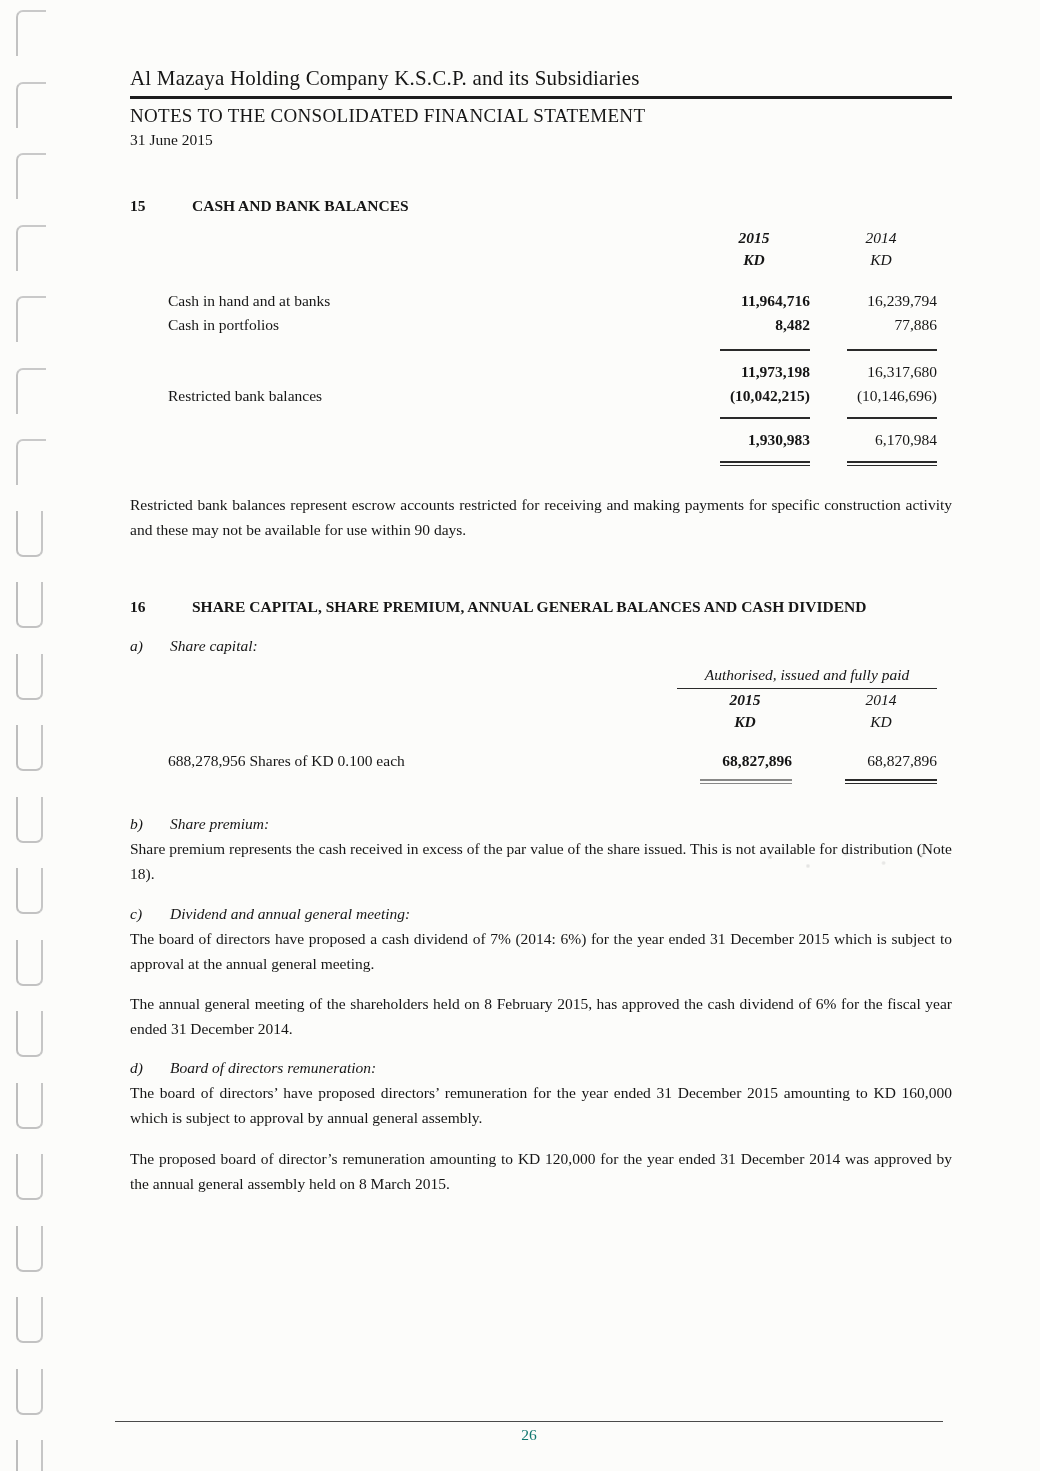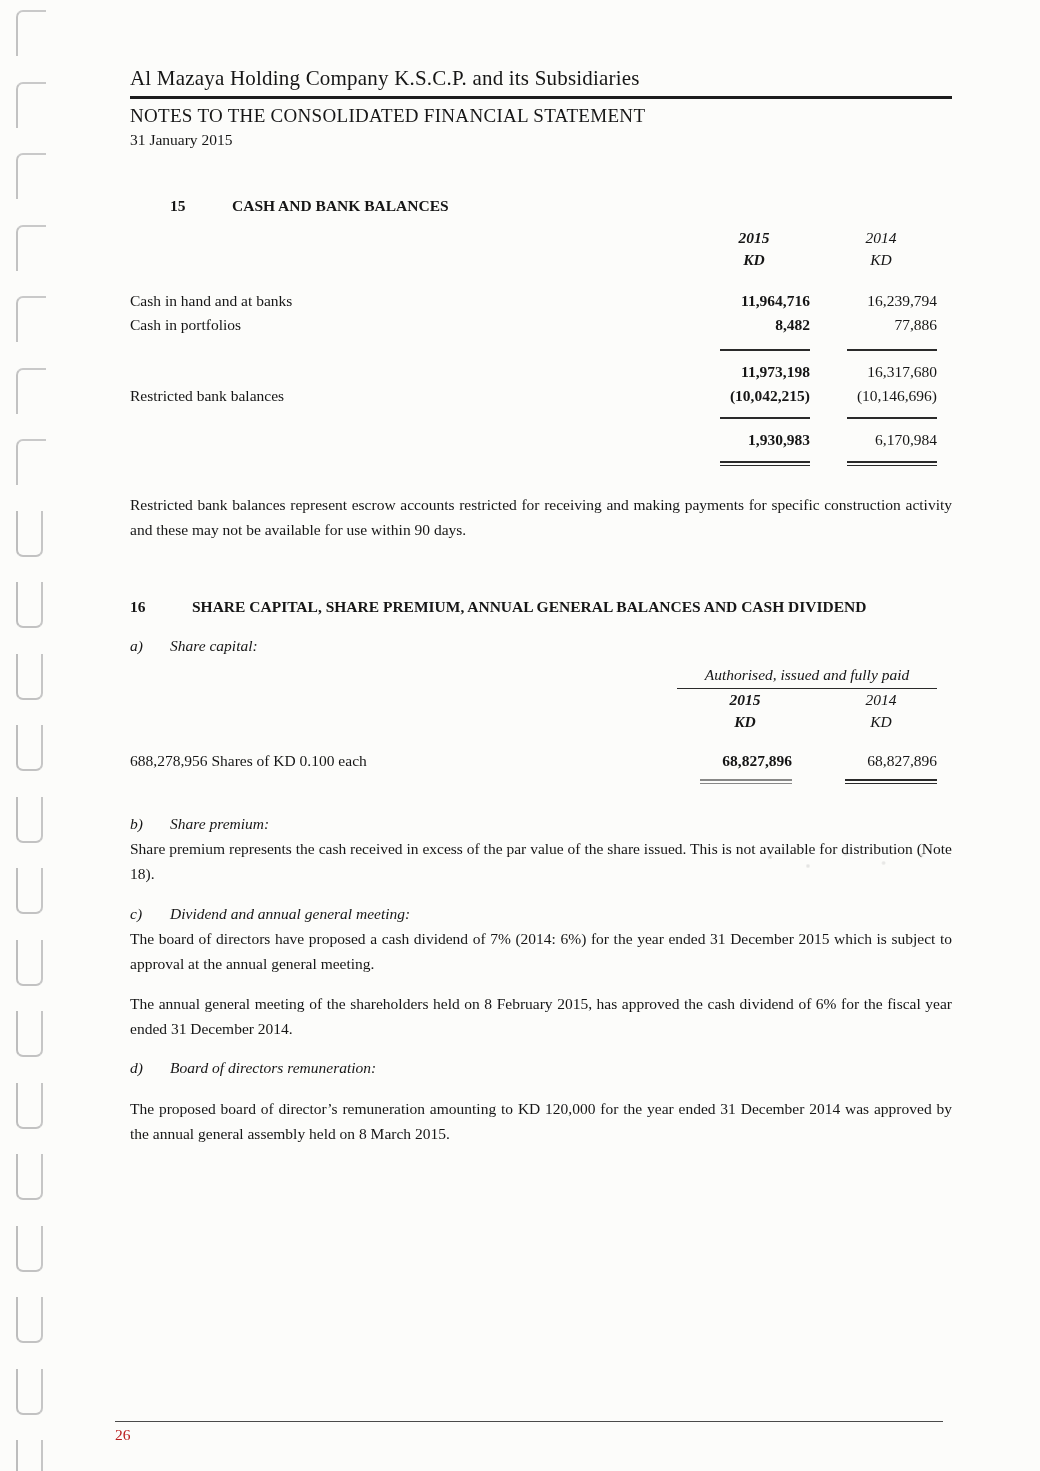--- a/index.html
+++ b/index.html
@@ -15,24 +15,24 @@
   .hole.hook { border-left:2px solid #c2c2c2; border-top:2px solid #c9c9c9; border-top-left-radius:7px; width:30px; }
   .hole.ushape { border-left:2px solid #bdbdbd; border-right:2px solid #c6c6c6; border-bottom:2px solid #c2c2c2; border-bottom-left-radius:7px; border-bottom-right-radius:7px; }
   
   .content { position:absolute; left:130px; top:66px; width:822px; }
   .doc-header .company { font-size:21px; letter-spacing:.2px; padding-bottom:5px; border-bottom:3px solid #1d1d1d; }
   .doc-header .notes-title { font-size:19px; letter-spacing:.3px; margin-top:6px; }
   .doc-header .doc-date { font-size:15.5px; margin-top:4px; }
   .section-heading { display:flex; font-weight:bold; font-size:15.5px; line-height:26px; }
   .section-heading .num { width:62px; flex:none; }
   .section-heading .stitle { max-width:780px; }
-  .n15-heading { margin-top:44px;margin-left:40px; }
+  .n15-heading { margin-top:44px; }
   
   .fintable { font-size:15.5px; }
-  .trow { display:flex; align-items:flex-start; }
+  .trow { display:flex; align-items:flex-start;margin-left:38px; }
   .tlabel { flex:1; line-height:24px; }
   .tv { width:112px; flex:none; text-align:right; line-height:24px; }
   .tgap { width:15px; flex:none; }
   .tpad { width:15px; flex:none; } 
   .colhead { text-align:center; font-style:italic; line-height:22px; }
   .colhead.b { font-weight:bold; }
   .num2015 { font-weight:bold; }
   .rule { border-top:2px solid #2a2a2a; width:90px; margin-left:auto; }
   .dblrule { border-top:2.6px solid #2a2a2a; border-bottom:1.4px solid #2a2a2a; height:5px; width:90px; margin-left:auto; }
   .mt8{margin-top:8px} .mt9{margin-top:9px} .mt12{margin-top:12px} .mt16{margin-top:16px} .mt18{margin-top:18px}
@@ -41,21 +41,21 @@
   
   .sub-heading { display:flex; font-style:italic; font-size:15.5px; line-height:24px; }
   .sub-heading .slabel { width:40px; flex:none; }
   
   .t2 .tv.c2015 { padding-right:18px; }
   .t2 .rule, .t2 .dblrule { width:92px; }
   .groupheader-row { display:flex; }
   .groupheader { width:260px; margin-left:auto; text-align:center; font-style:italic; font-size:15.5px; line-height:22px; border-bottom:1.6px solid #2a2a2a; padding-bottom:2px; }
   .dbl2015faint { opacity:.55; }
   
-  .page-footer { position:absolute; left:115px; top:1421px; width:828px; border-top:1.6px solid #4a4a4a; text-align:left; font-size:15.5px; padding-top:4px; color:#b91c1c; }
+  .page-footer { position:absolute; left:115px; top:1421px; width:828px; border-top:1.6px solid #4a4a4a; text-align:center; font-size:15.5px; padding-top:4px; color:#0f766e; }
   
   .smudge { position:absolute; left:745px; top:845px; width:210px; height:30px; pointer-events:none;
     background:
       radial-gradient(circle at 12% 40%, rgba(110,110,110,.22) 1px, transparent 2.5px),
       radial-gradient(circle at 30% 70%, rgba(110,110,110,.16) 1px, transparent 2.5px),
       radial-gradient(circle at 48% 30%, rgba(110,110,110,.20) 1px, transparent 2.5px),
       radial-gradient(circle at 66% 60%, rgba(110,110,110,.14) 1px, transparent 2.5px),
       radial-gradient(circle at 84% 35%, rgba(110,110,110,.18) 1px, transparent 2.5px);
   }
 </style>
@@ -87,21 +87,21 @@
       <div class="hole ushape" style="top: 1368.5px;"></div>
       <div class="hole ushape" style="top: 1440px;"></div>
     </div>
   <div class="smudge"></div>
 
   <div class="content">
 
     <div class="doc-header">
       <div class="company">Al Mazaya Holding Company K.S.C.P. and its Subsidiaries</div>
       <div class="notes-title">NOTES TO THE CONSOLIDATED FINANCIAL STATEMENT</div>
-      <div class="doc-date">31 January 2015</div>
+      <div class="doc-date">31 June 2015</div>
     </div>
 
     <div class="section-heading n15-heading">
       <div class="num">15</div>
       <div class="stitle">CASH AND BANK BALANCES</div>
     </div>
 
     <div class="fintable mt8">
       <div class="trow">
         <div class="tlabel"></div>
@@ -257,20 +257,21 @@
       </div>
       <p class="para">The board of directors have proposed a cash dividend of 7% (2014: 6%) for the year ended 31 December 2015 which is subject to approval at the annual general meeting.</p>
       <p class="para mt15">The annual general meeting of the shareholders held on 8 February 2015, has approved the cash dividend of 6% for the fiscal year ended 31 December 2014.</p>
     </div>
 
     <div class="mt15">
       <div class="sub-heading">
         <div class="slabel">d)</div>
         <div>Board of directors remuneration:</div>
       </div>
+      <p class="para">The board of directors’ have proposed directors’ remuneration for the year ended 31 December 2015 amounting to KD 160,000 which is subject to approval by annual general assembly.</p>
       <p class="para mt16">The proposed board of director’s remuneration amounting to KD 120,000 for the year ended 31 December 2014 was approved by the annual general assembly held on 8 March 2015.</p>
     </div>
 
   </div>
 
   <div class="page-footer">
     <span>26</span>
   </div>
 
 </div>

